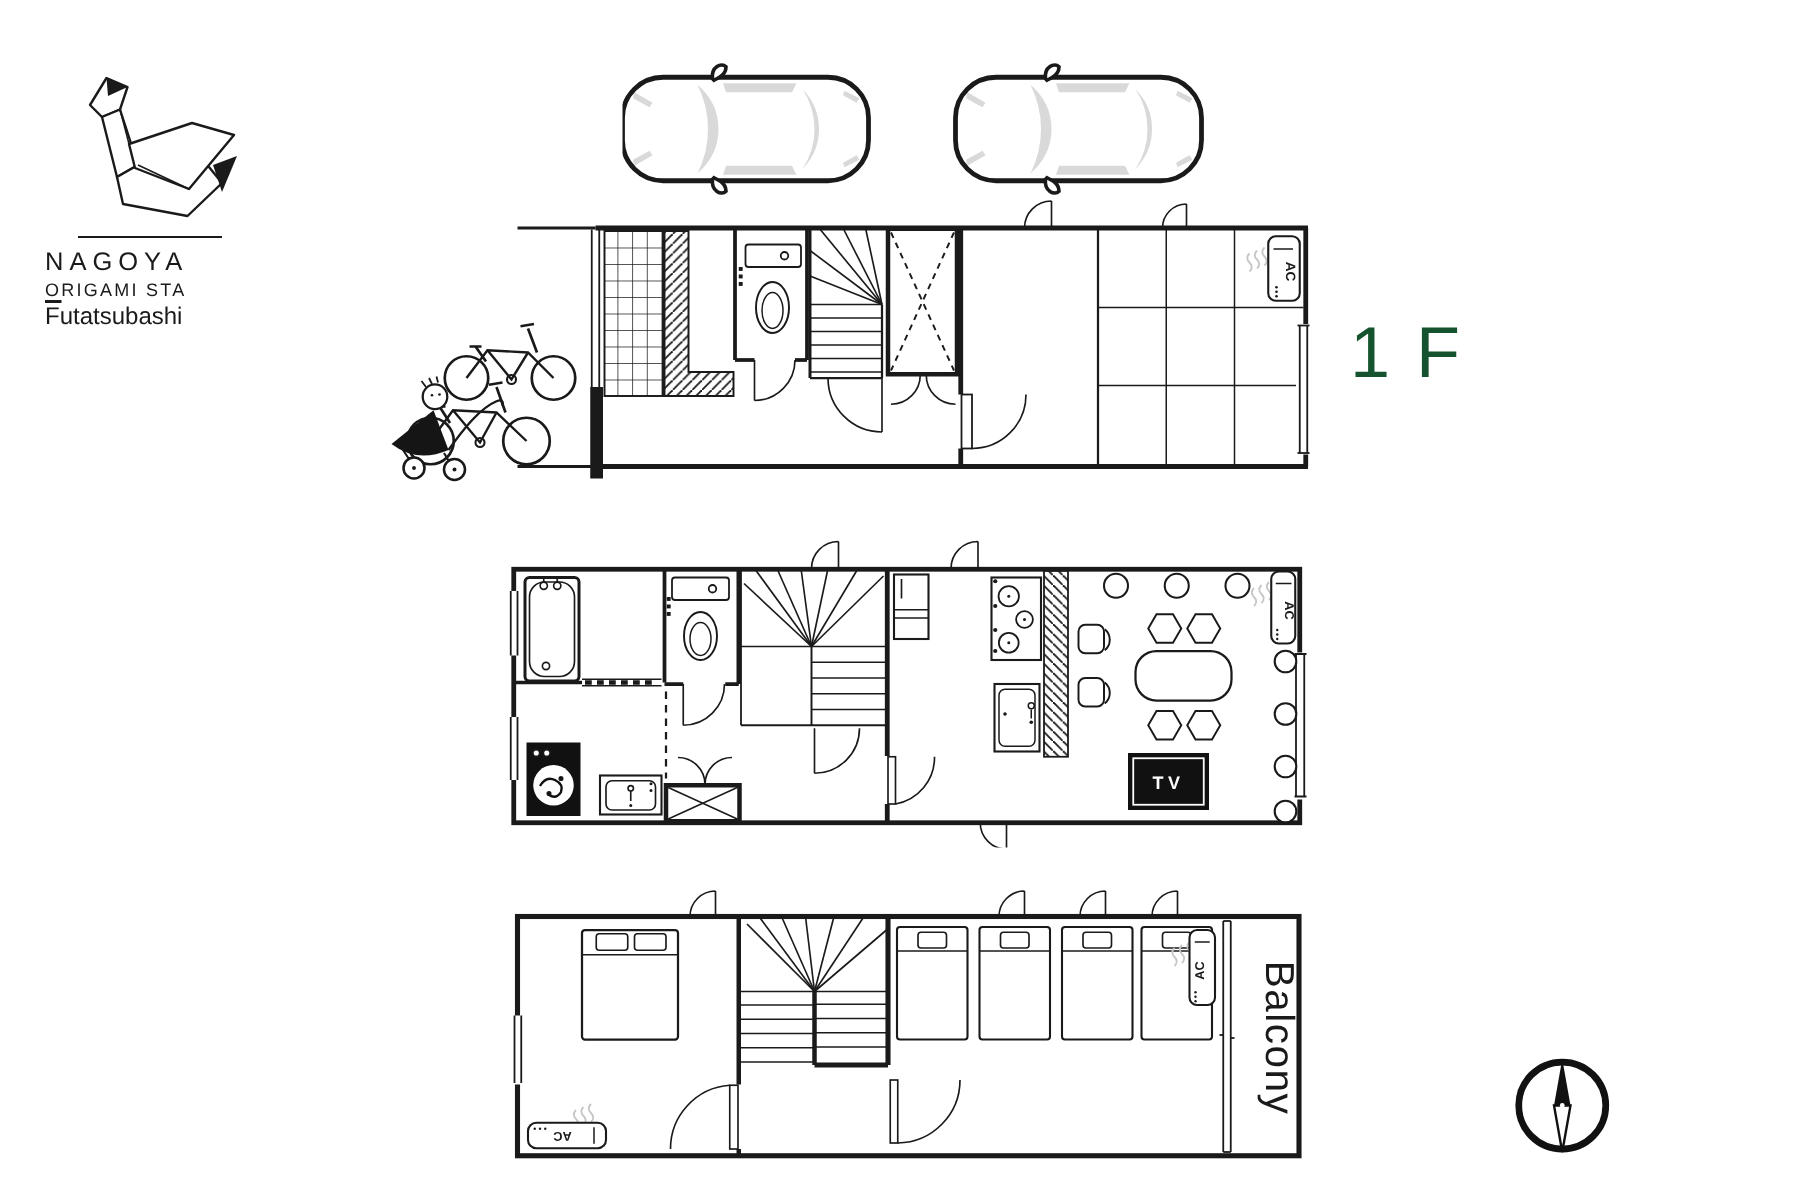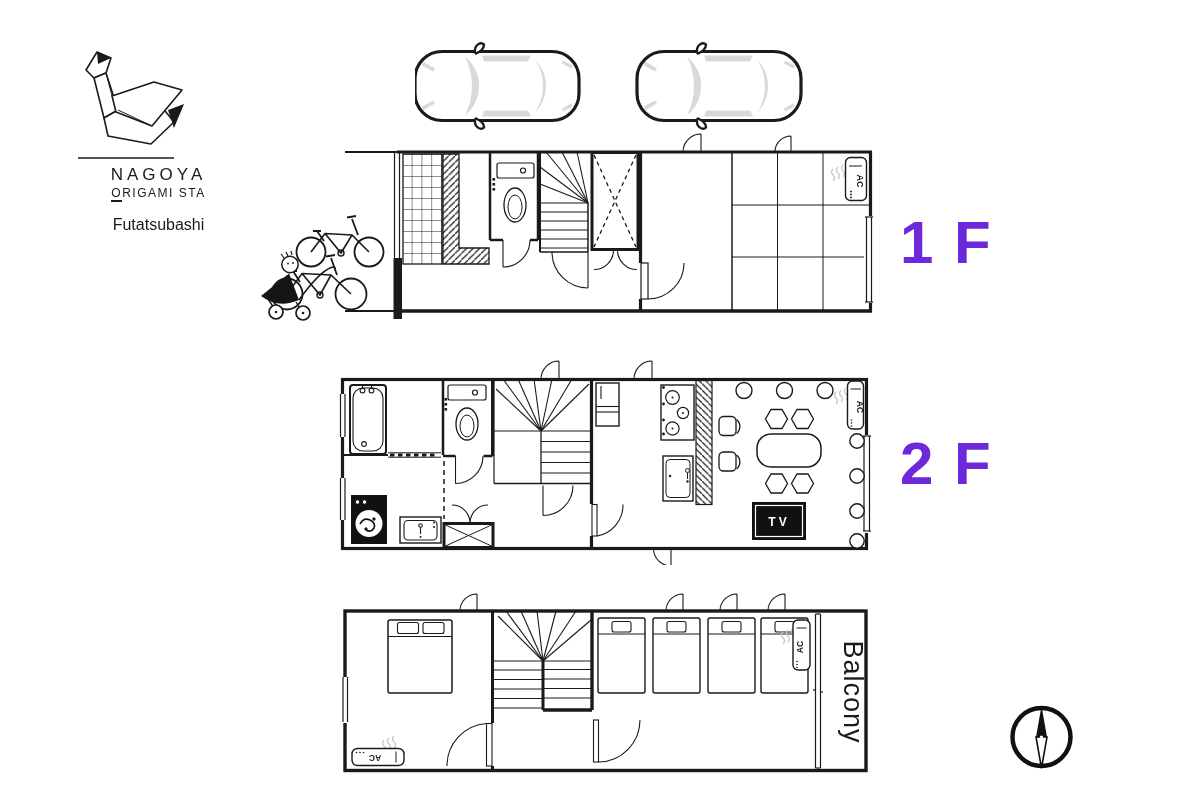--- a/index.html
+++ b/index.html
@@ -1,24 +1,24 @@
 <!DOCTYPE html>
 <html><head>
 <meta charset="utf-8">
 <style>
   html,body{margin:0;padding:0;background:#fff}
   .canvas{position:relative;width:1200px;height:800px;background:#ffffff;overflow:hidden;
           font-family:"Liberation Sans",sans-serif;color:#1a1a1a}
   .abs{position:absolute}
-  .logo{position:absolute;left:56px;top:48px;width:205px;text-align:center}
+  .logo{position:absolute;left:30px;top:48px;width:205px;text-align:left}
   .logo-name{font-size:17px;font-weight:500;letter-spacing:4px;margin-top:2px}
   .logo-sub{font-size:12px;font-weight:500;letter-spacing:1.5px;margin-top:1px}
   .logo-sub .uo{border-bottom:2px solid #1a1a1a;padding-bottom:0px}
-  .logo-loc{font-size:16px;font-weight:500;margin-top:16px}
-  .floor-label{position:absolute;font-size:60px;font-weight:700;letter-spacing:2px;color:#6d28d9}
+  .logo-loc{font-size:16px;font-weight:500;margin-top:3px}
+  .floor-label{position:absolute;font-size:48px;font-weight:400;letter-spacing:2px;color:#14532d}
   svg{display:block}
   text{font-family:"Liberation Sans",sans-serif}
 </style>
 </head>
 <body>
 
 <div class="canvas">
 
   <svg width="0" height="0" style="position:absolute" aria-hidden="true">
     <defs>
@@ -403,21 +403,20 @@
     <g>
       <use href="#steam" transform="translate(836,392)"></use>
       <rect x="847.5" y="381" width="16" height="48" rx="5" fill="#ffffff" stroke="#1a1a1a" stroke-width="1.4"></rect>
       <line x1="850.5" y1="389" x2="861" y2="389" stroke="#1a1a1a" stroke-width="1"></line>
       <text transform="translate(856.5,407) rotate(90)" text-anchor="middle" font-size="8.5" font-weight="bold" fill="#1a1a1a">AC</text>
       <circle cx="851.5" cy="420" r="0.8" fill="#1a1a1a"></circle>
         <circle cx="851.5" cy="423" r="0.8" fill="#1a1a1a"></circle>
         <circle cx="851.5" cy="426" r="0.8" fill="#1a1a1a"></circle>
     </g>
   </svg>
-  <div class="floor-label" style="left:900px;top:429px">2 F</div>
 
   <svg class="abs" style="left:330px;top:588px" width="550" height="200" viewBox="330 588 550 200">
     <g stroke="#1a1a1a" fill="none">
       <rect x="345" y="611" width="521" height="159.5" stroke-width="3.4"></rect>
 
       <g>
         <rect x="339.5" y="677" width="11" height="46" fill="#ffffff" stroke="none"></rect>
         <line x1="343" y1="677" x2="343" y2="722" stroke-width="1.2"></line>
         <line x1="347.5" y1="677" x2="347.5" y2="722" stroke-width="1.2"></line>
       </g>

